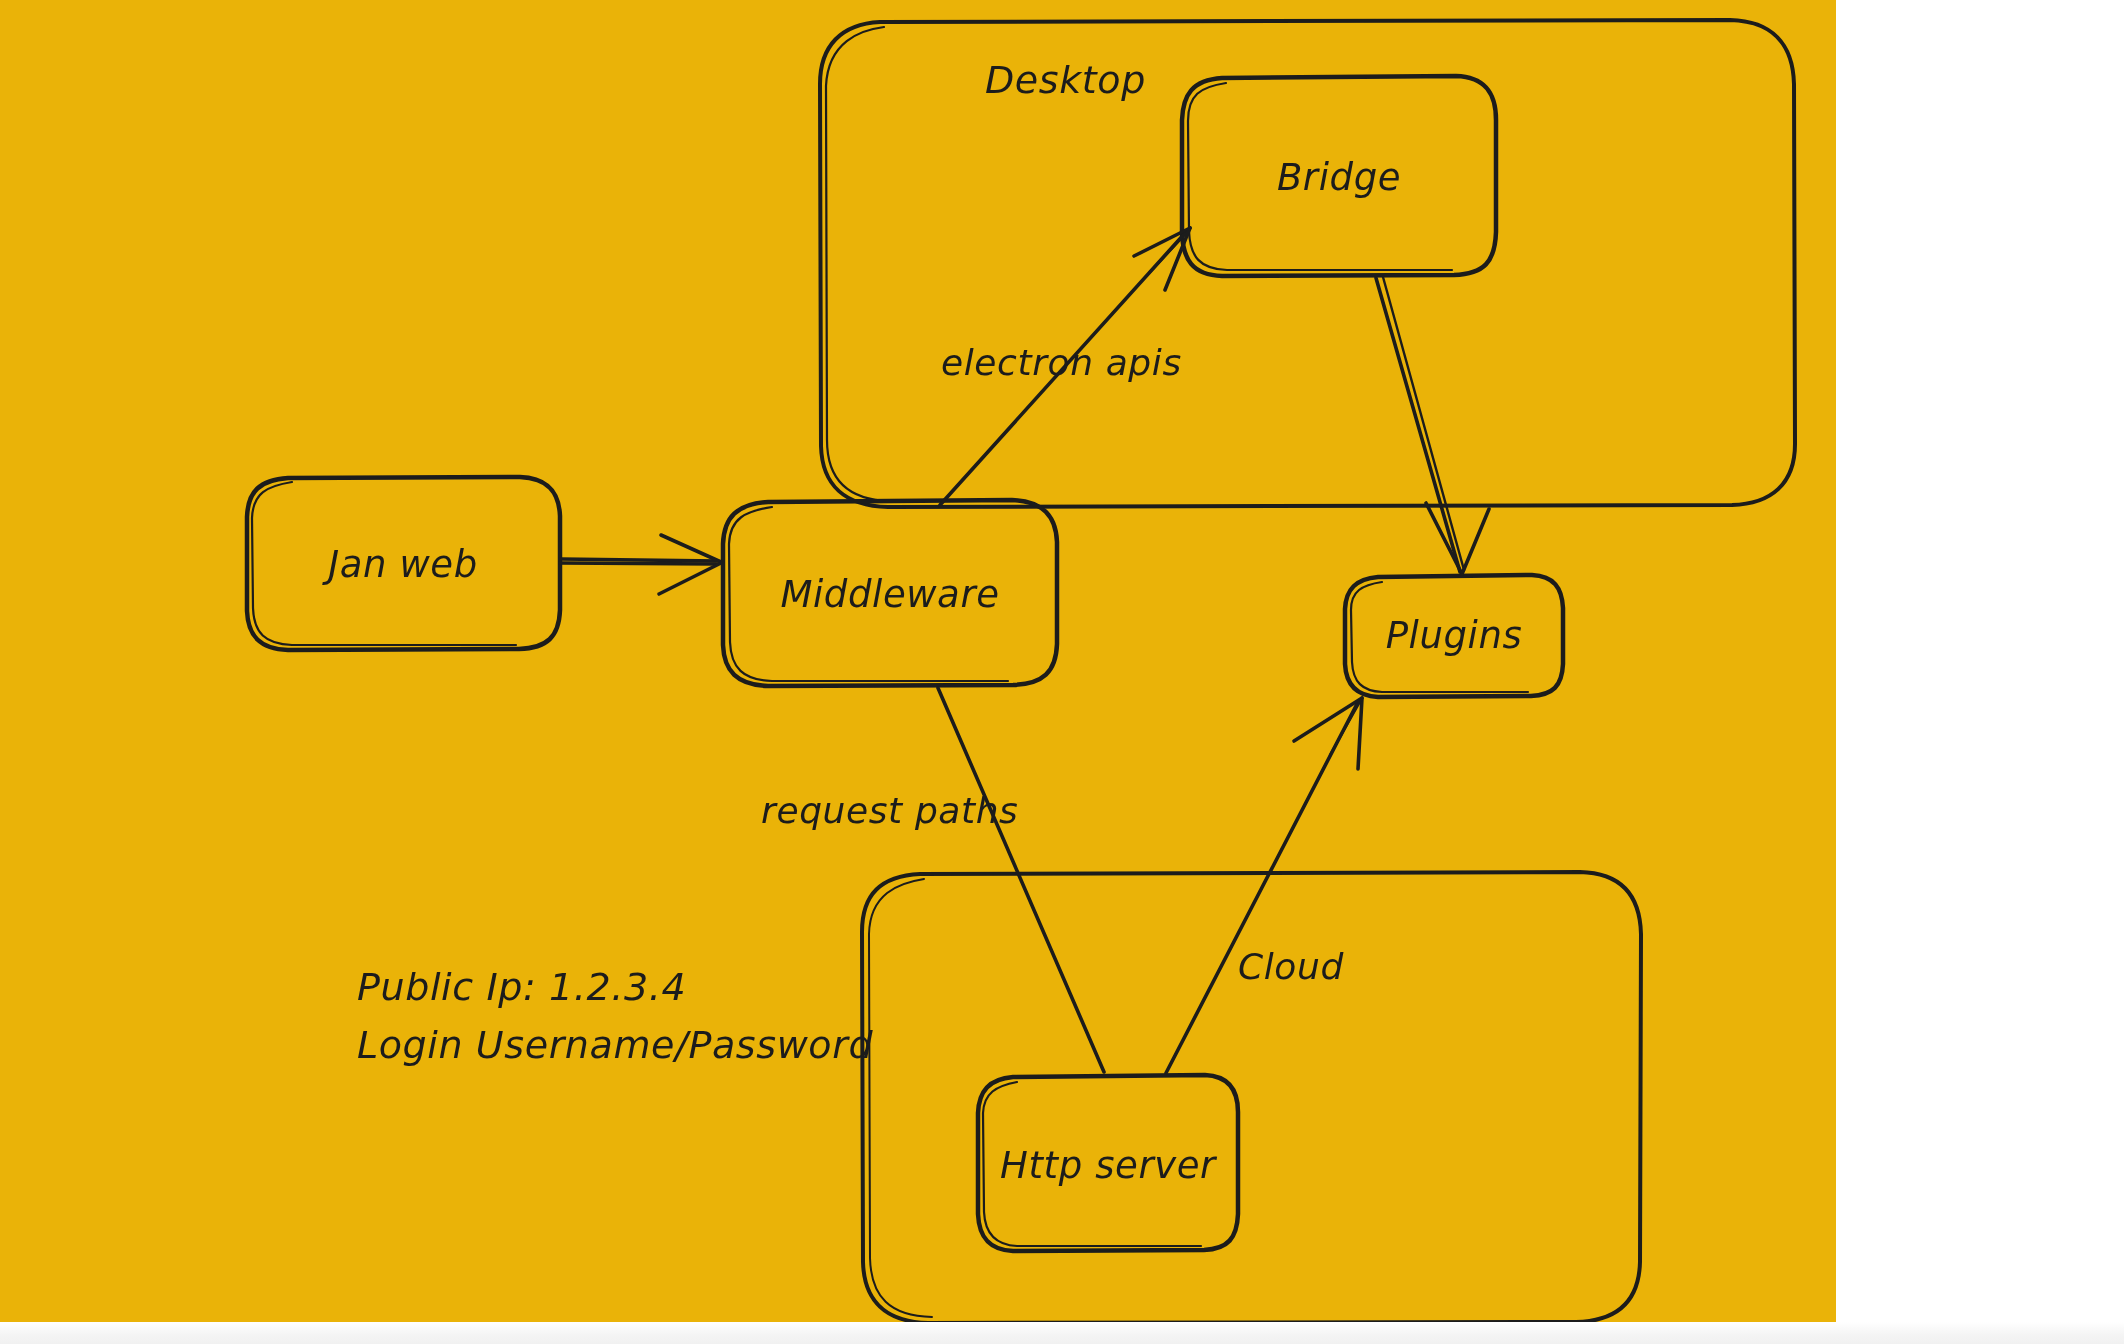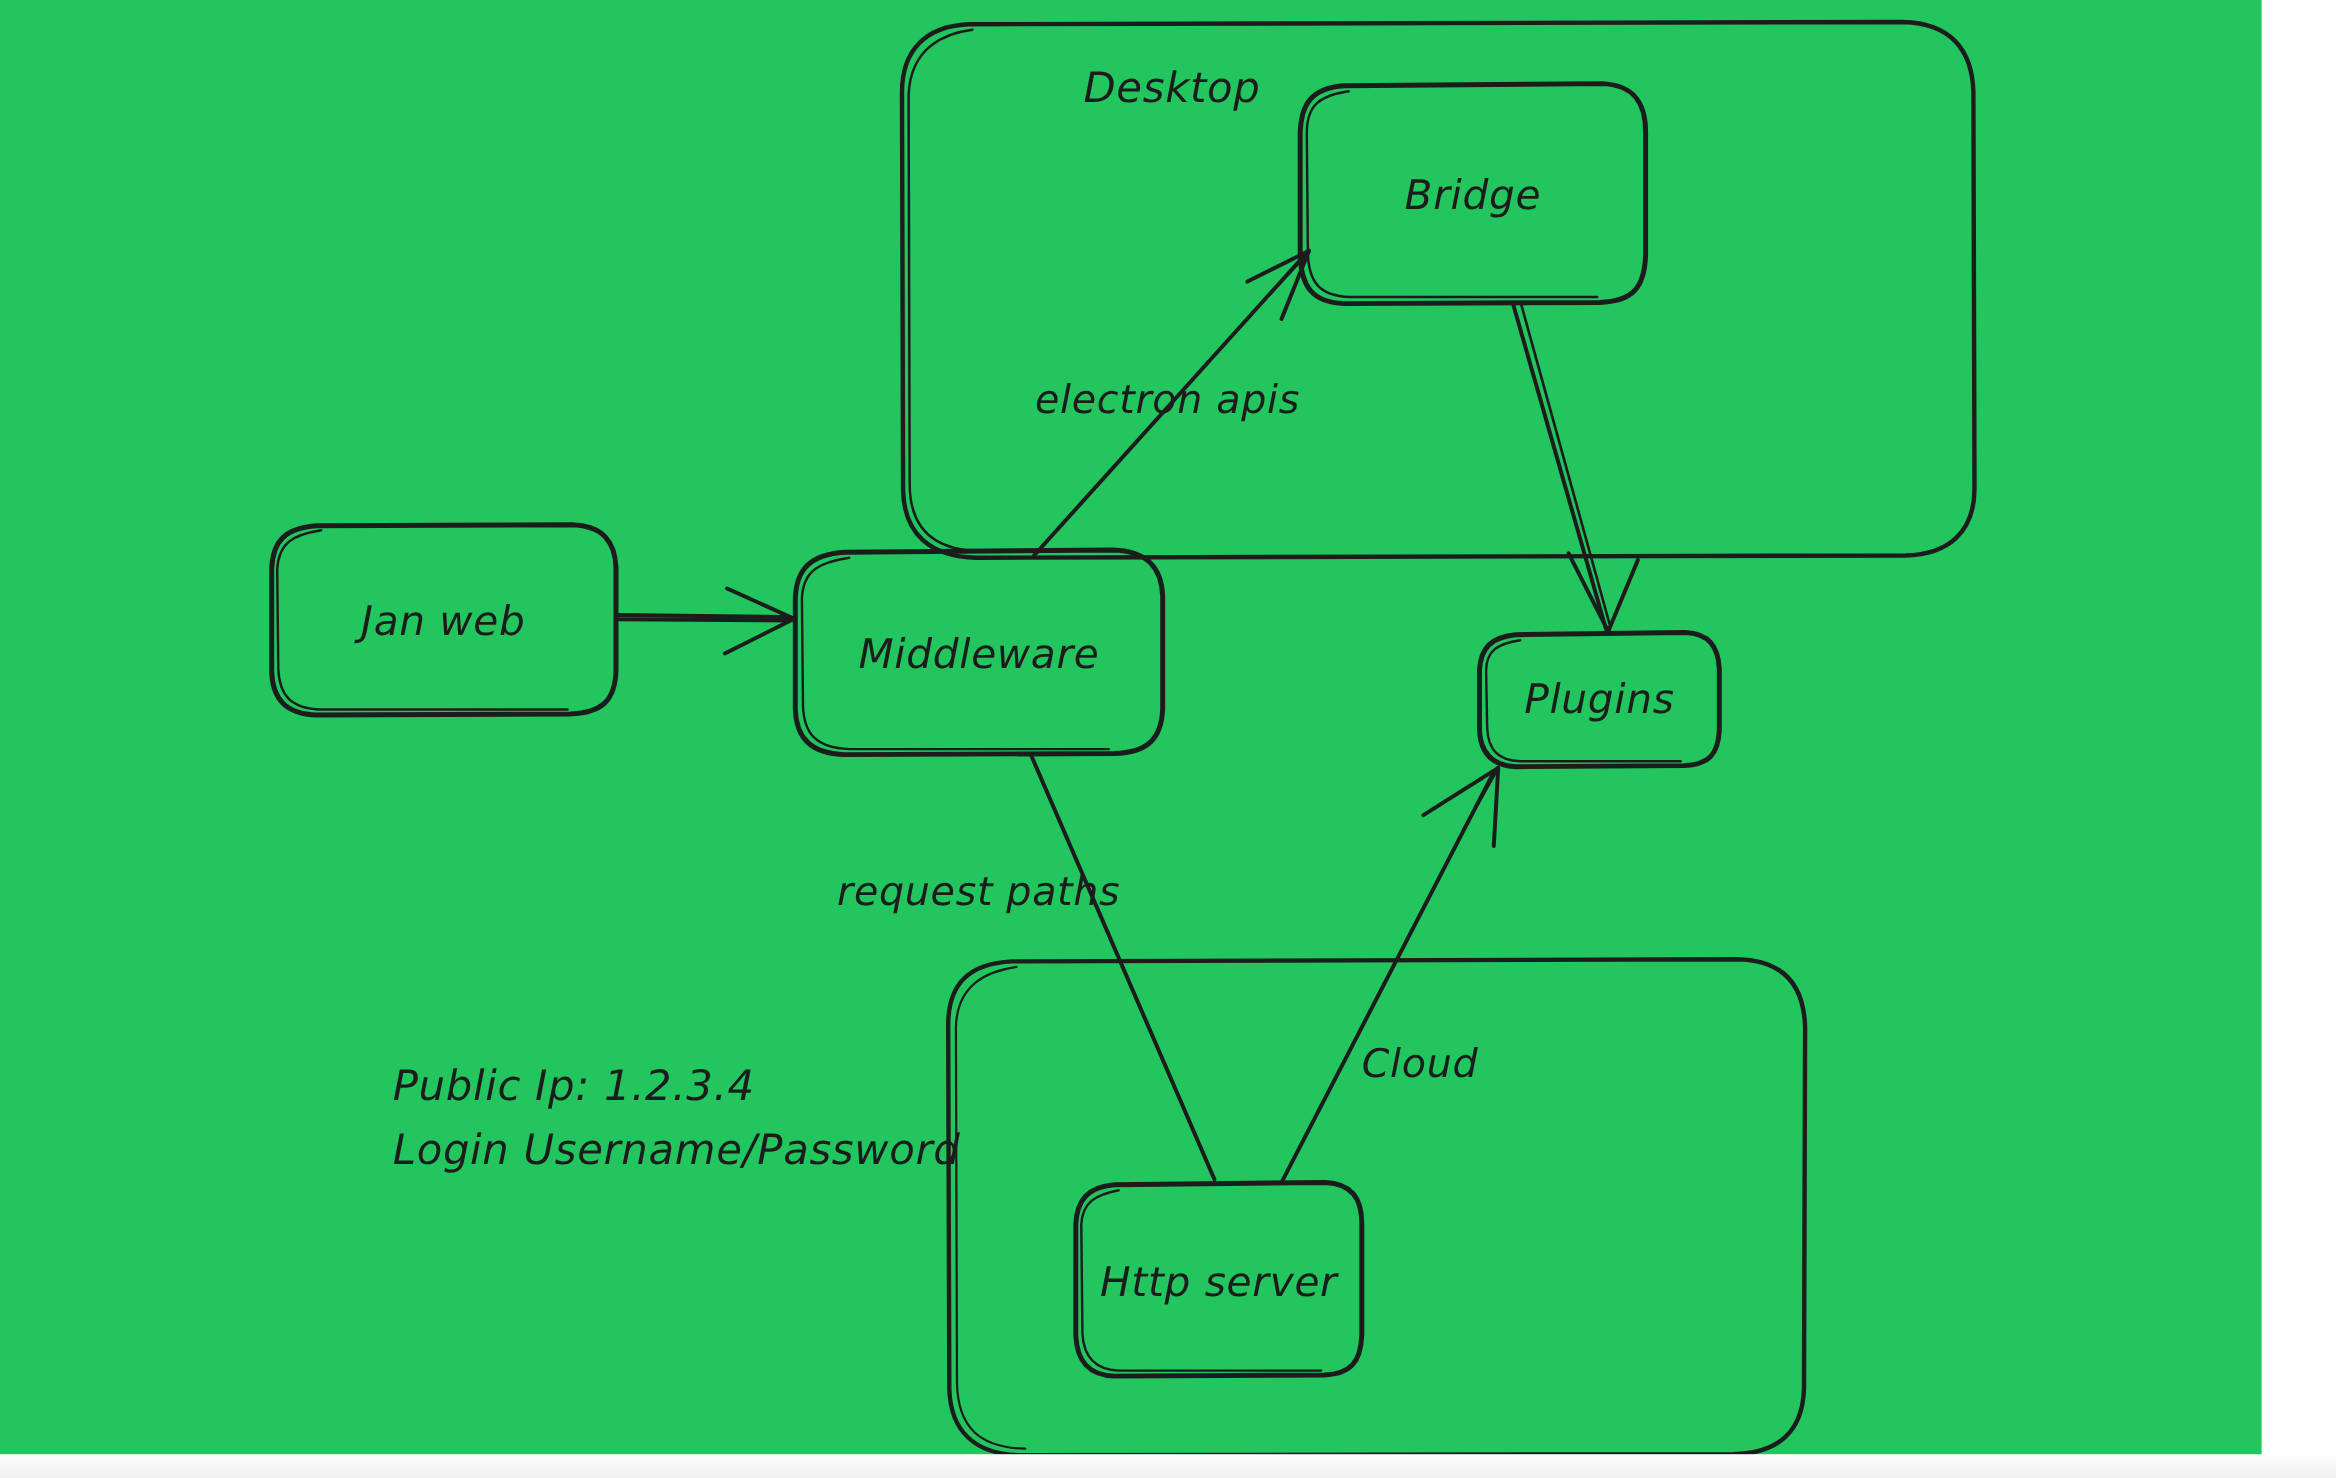--- a/index.html
+++ b/index.html
@@ -8,23 +8,23 @@
     background: #ffffff;
   }
   body {
     width: 2124px;
     height: 1344px;
     overflow: hidden;
     font-family: "DejaVu Sans", sans-serif;
   }
   #canvas {
     position: relative;
-    width: 2056px;
+    width: 1836px;
     height: 1344px;
-    background: #22c55e;
+    background: #eab308;
   }
   #diagram-svg {
     position: absolute;
     top: 0; left: 0;
     width: 2124px;
     height: 1344px;
     display: block;
   }
   .stroke {
     fill: none;

